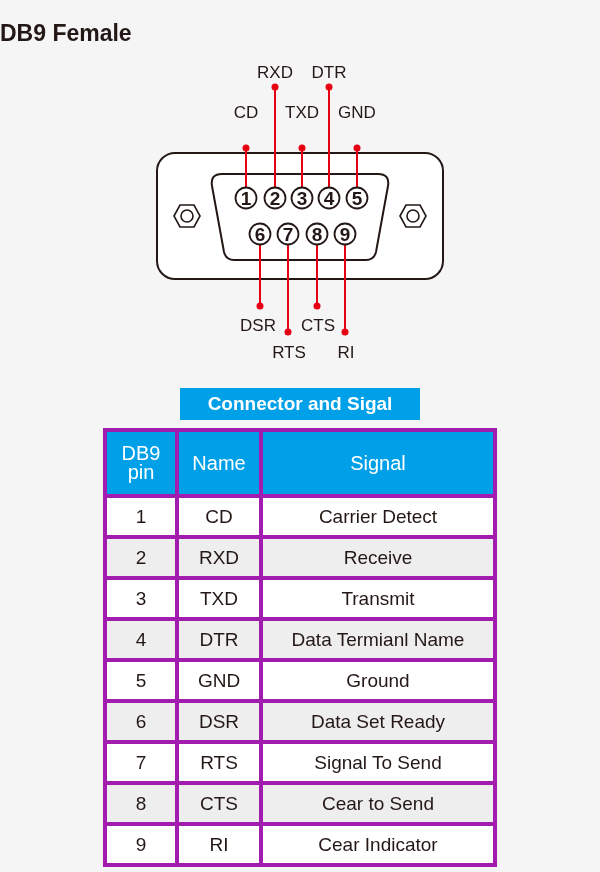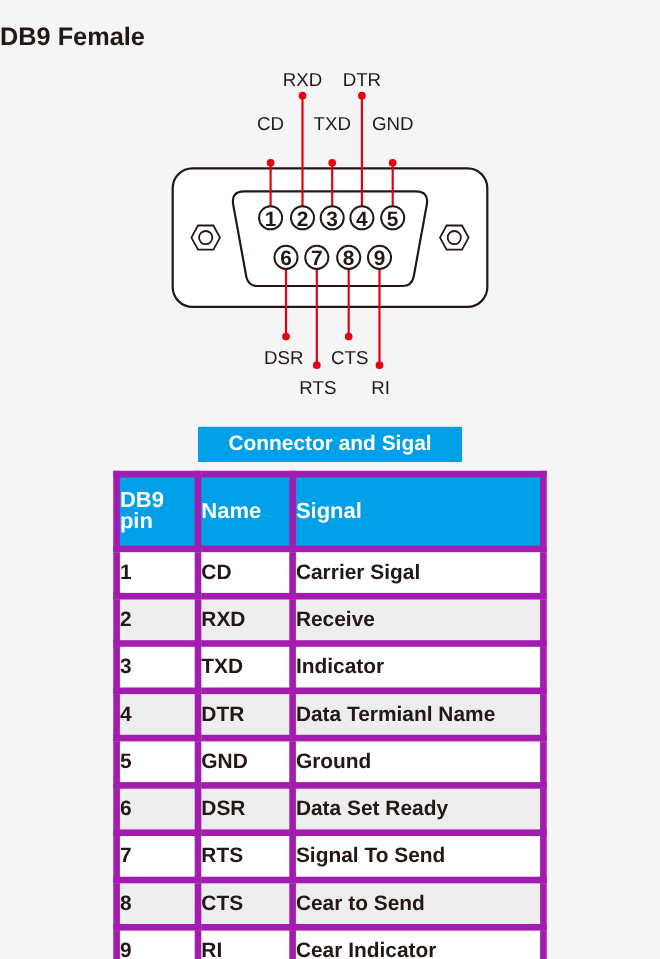--- a/index.html
+++ b/index.html
@@ -19,22 +19,22 @@
   .section-title {
     position: absolute; left: 180px; top: 388px; width: 240px; height: 32px;
     background: #00a0e9; color: #fff; font-weight: bold; font-size: 19px;
     display: flex; align-items: center; justify-content: center;
   }
   table.sig {
     position: absolute; left: 103px; top: 428px; width: 394px;
     border-collapse: collapse; border: 2px solid #231815;
   }
   table.sig th, table.sig td {
-    border: 6px solid #a21caf; text-align: left; padding: 0;
-    font-size: 19px; color: #231815; font-weight: bold;
+    border: 4px solid #a21caf; text-align: center; padding: 0;
+    font-size: 19px; color: #231815; font-weight: normal;
   }
   table.sig th {
     background: #00a0e9; color: #fff; height: 62px; font-size: 20px; line-height: 19px;
   }
   table.sig td { height: 37px; }
   table.sig tr.odd td { background: #ffffff; }
   table.sig tr.even td { background: #eeeeee; }
   .c1 { width: 68px; } .c2 { width: 80px; }
 </style>
 </head>
@@ -114,31 +114,31 @@
     <tr>
       <th class="c1"><span>DB9</span><br><span>pin</span></th>
       <th class="c2">Name</th>
       <th>Signal</th>
     </tr>
   </thead>
   <tbody id="tbody">
       <tr class="odd">
         <td>1</td>
         <td>CD</td>
-        <td>Carrier Sigal</td>
+        <td>Carrier Detect</td>
       </tr>
       <tr class="even">
         <td>2</td>
         <td>RXD</td>
         <td>Receive</td>
       </tr>
       <tr class="odd">
         <td>3</td>
         <td>TXD</td>
-        <td>Indicator</td>
+        <td>Transmit</td>
       </tr>
       <tr class="even">
         <td>4</td>
         <td>DTR</td>
         <td>Data Termianl Name</td>
       </tr>
       <tr class="odd">
         <td>5</td>
         <td>GND</td>
         <td>Ground</td>

